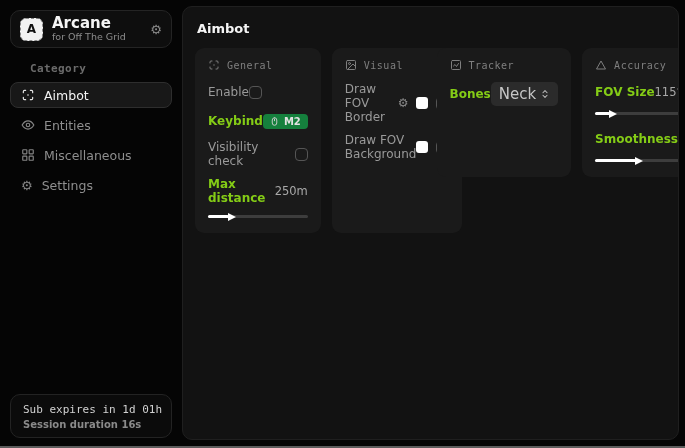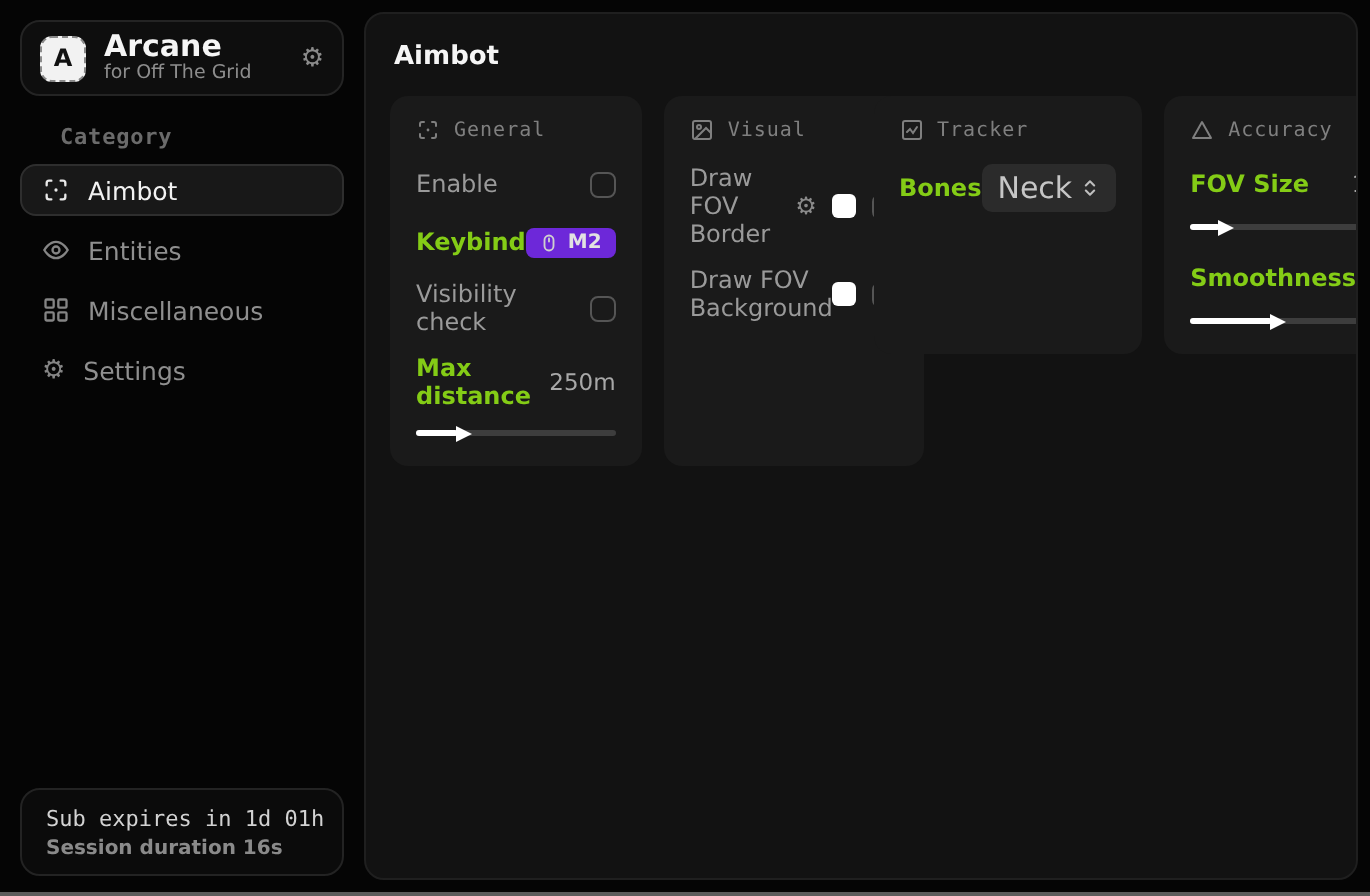--- a/index.html
+++ b/index.html
@@ -90,21 +90,21 @@
   }
   .card-header {
     display:flex; align-items:center; gap:7px;
     color:#7f7f7f; margin-bottom:11px;
   }
   .card-header .card-title {
     font-family:"DejaVu Sans Mono","Liberation Mono",monospace;
     font-size:10px; letter-spacing:.5px;
   }
   .row {
-    display:flex; align-items:center; justify-content:space-between;
+    display:flex; align-items:center; 
     min-height:20px; margin-top:9px;
   }
   .row:first-of-type { margin-top:0; }
   .label-dim { font-size:12px; color:#9a9a9a; }
   .label-strong { font-size:12px; font-weight:bold; color:#84cc16; }
   .value-dim { font-size:11.5px; color:#a8a8a8; }
   .row-controls { display:flex; align-items:center; gap:8px; }
 
   .checkbox {
     width:13px; height:13px; border-radius:4px;
@@ -112,21 +112,21 @@
     flex:0 0 auto;
   }
   .swatch {
     width:12px; height:12px; border-radius:3px; background:#fff;
     cursor:pointer; flex:0 0 auto;
   }
   .row-gear { color:#8a8a8a; font-size:12px; cursor:pointer; line-height:1; }
 
   .keybind-badge {
     display:flex; align-items:center; gap:5px;
-    background:#6d28d9; border-radius:4px; padding:2px 7px;
+    background:#15803d; border-radius:4px; padding:2px 7px;
     color:#e2e2e2; font-size:10px; font-weight:bold; cursor:pointer;
   }
   .keybind-badge .mouse-icon { color:#cfcfcf; }
 
   .select-button {
     display:flex; align-items:center; gap:4px;
     background:#2b2b2b; border-radius:5px; padding:3px 8px;
     color:#c6c6c6; font-size:15px; cursor:pointer;
   }
   .select-button .chev-icon { color:#bdbdbd; }

